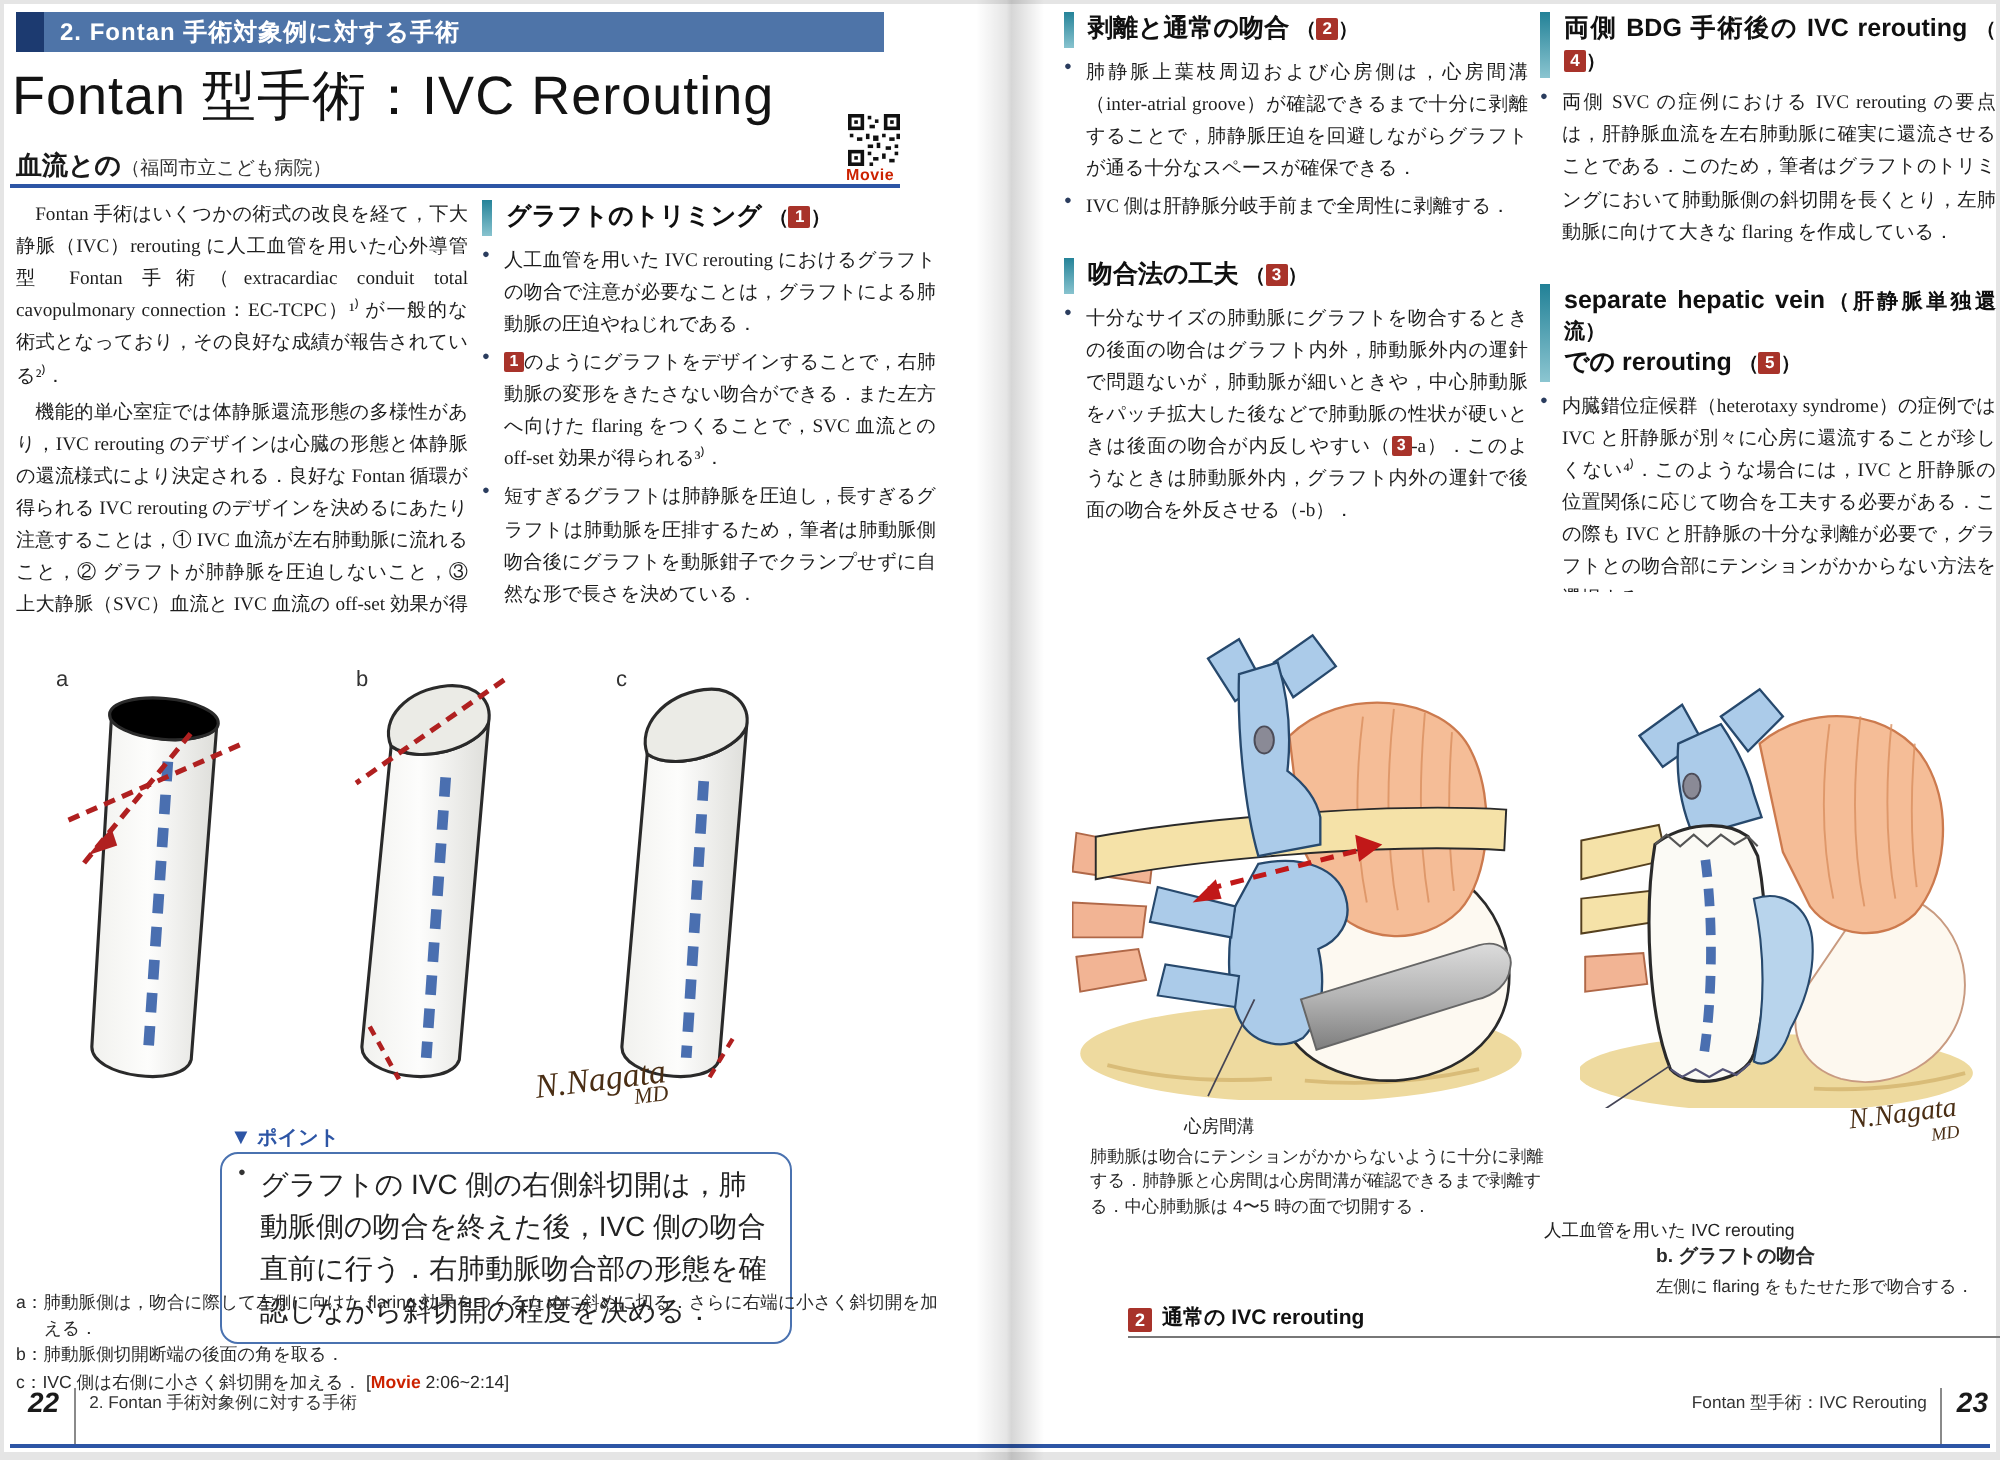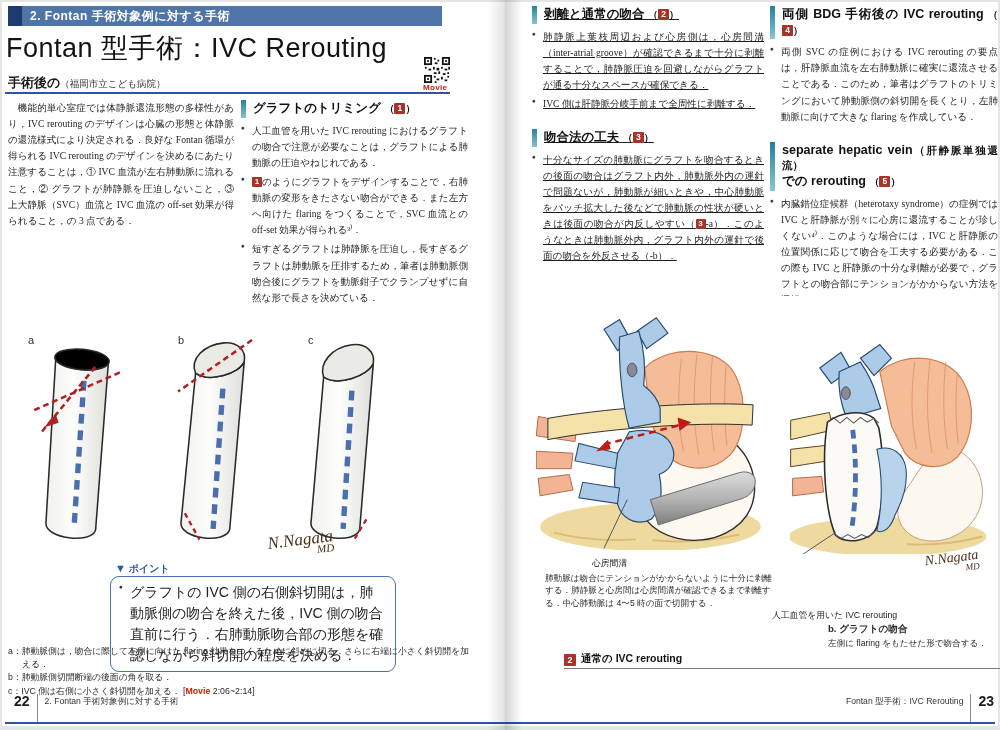--- a/index.html
+++ b/index.html
@@ -19,21 +19,21 @@
   #author-line .aff{font-size:9.5px;color:#333;}
   #author-rule{left:5px;top:92px;width:445px;height:2px;background:#2d55a5;}
   #qr{left:424px;top:57px;width:26px;height:26px;}
   #movie-tag{left:423px;top:83px;font-size:8px;font-weight:bold;color:#cc2200;letter-spacing:.3px;}
 
   
   .col{font-family:"Liberation Serif",serif;font-size:9.6px;line-height:1.68;color:#1d1d1d;
        text-align:justify;overflow:hidden;}
   #l-col1{left:8px;top:100px;width:226px;height:212px;}
   #l-col2{left:241px;top:100px;width:227px;height:222px;}
-  #r-col1{left:532px;top:6px;width:232px;height:290px;text-decoration:underline;}
+  #r-col1{left:532px;top:6px;width:232px;height:290px;}
   #r-col2{left:770px;top:6px;width:228px;height:290px;}
   .para{text-indent:1em;margin:0 0 2px 0;}
 
   .sec-head{font-family:"Liberation Sans",sans-serif;font-weight:bold;font-size:12.5px;color:#101010;
             border-left:5px solid;border-image:linear-gradient(#1f7f95,#8ec7d2) 1;
             padding:1px 0 1px 7px;margin:0 0 5px 0;line-height:1.25;}
   .sec-head .paren{font-size:10px;}
   .hbadge,.ibadge,.cap-badge{display:inline-block;background:#a8332a;color:#fff;text-align:center;
             font-family:"Liberation Sans",sans-serif;font-weight:bold;border-radius:1px;}
   .hbadge{width:11px;height:11px;line-height:11px;font-size:8.5px;vertical-align:1px;}
@@ -77,40 +77,40 @@
   #lbl-groove{left:60px;top:258px;}
   #lbl-graft{left:240px;top:310px;}
   .figcap{position:absolute;font-size:8.6px;line-height:1.45;color:#2a2a2a;}
   .figcap .cap-title{font-weight:bold;font-size:9.6px;display:block;margin-bottom:1px;}
   #cap-a{left:13px;top:272px;width:228px;}
   #cap-b{left:296px;top:322px;width:180px;}
 
   
   #footer-left{left:14px;top:694px;display:flex;align-items:flex-start;}
   #footer-right{right:6px;top:694px;display:flex;align-items:flex-start;}
-  .pageno{font-weight:bold;font-size:14px;color:#1a1a1a;line-height:1;}
+  .pageno{font-weight:bold;font-size:14px;color:#1a1a1a;line-height:1;font-style:italic;}
   .fvline{width:1px;height:30px;background:#8a8a8a;margin:0 7px;}
   .ftext{font-size:8.6px;color:#333;padding-top:2px;}
   #bottom-rule{left:5px;top:722px;width:990px;height:2px;background:#2d55a5;}
 </style>
 </head>
 <body>
 
 <div id="spread">
   <div id="paper"></div>
 
   <div class="abs" id="chapter-band">
     <span class="navy"></span>
     <span class="txt">2. Fontan 手術対象例に対する手術</span>
   </div>
 
   <div class="abs" id="page-title">Fontan 型手術：IVC Rerouting</div>
 
   <div class="abs" id="author-line">
-    <b>手術後の</b><span class="aff">（福岡市立こども病院）</span>
+    <b>血流との</b><span class="aff">（福岡市立こども病院）</span>
   </div>
   <div class="abs" id="author-rule"></div>
 
   <svg class="abs" id="qr" viewBox="0 0 29 29">
     <rect width="29" height="29" fill="#fff"></rect>
     <g fill="#111">
       <rect x="0" y="0" width="9" height="9"></rect>
         <rect x="20" y="0" width="9" height="9"></rect>
         <rect x="0" y="20" width="9" height="9"></rect>
       <rect x="2" y="2" width="5" height="5" fill="#fff"></rect>
@@ -137,20 +137,21 @@
         <rect x="14" y="24" width="3" height="2"></rect>
         <rect x="19" y="22" width="2" height="3"></rect>
       <rect x="23" y="25" width="3" height="2"></rect>
         <rect x="26" y="21" width="2" height="2"></rect>
         <rect x="12" y="27" width="2" height="2"></rect>
     </g>
   </svg>
   <div class="abs" id="movie-tag">Movie</div>
 
   <div class="abs col" id="l-col1">
+    <p class="para">Fontan 手術はいくつかの術式の改良を経て，下大静脈（IVC）rerouting に人工血管を用いた心外導管型 Fontan 手術（extracardiac conduit total cavopulmonary connection：EC-TCPC）¹⁾ が一般的な術式となっており，その良好な成績が報告されている²⁾．</p>
     <p class="para">機能的単心室症では体静脈還流形態の多様性があり，IVC rerouting のデザインは心臓の形態と体静脈の還流様式により決定される．良好な Fontan 循環が得られる IVC rerouting のデザインを決めるにあたり注意することは，① IVC 血流が左右肺動脈に流れること，② グラフトが肺静脈を圧迫しないこと，③ 上大静脈（SVC）血流と IVC 血流の off-set 効果が得られること，の 3 点である．</p>
   </div>
 
   <div class="abs col" id="l-col2">
     <div class="sec-head">
       <span>グラフトのトリミング</span>
       <span class="paren">（</span><span class="hbadge">1</span><span class="paren">）</span>
     </div>
     <ul class="bullets">
         <li>人工血管を用いた IVC rerouting におけるグラフトの吻合で注意が必要なことは，グラフトによる肺動脈の圧迫やねじれである．</li>

